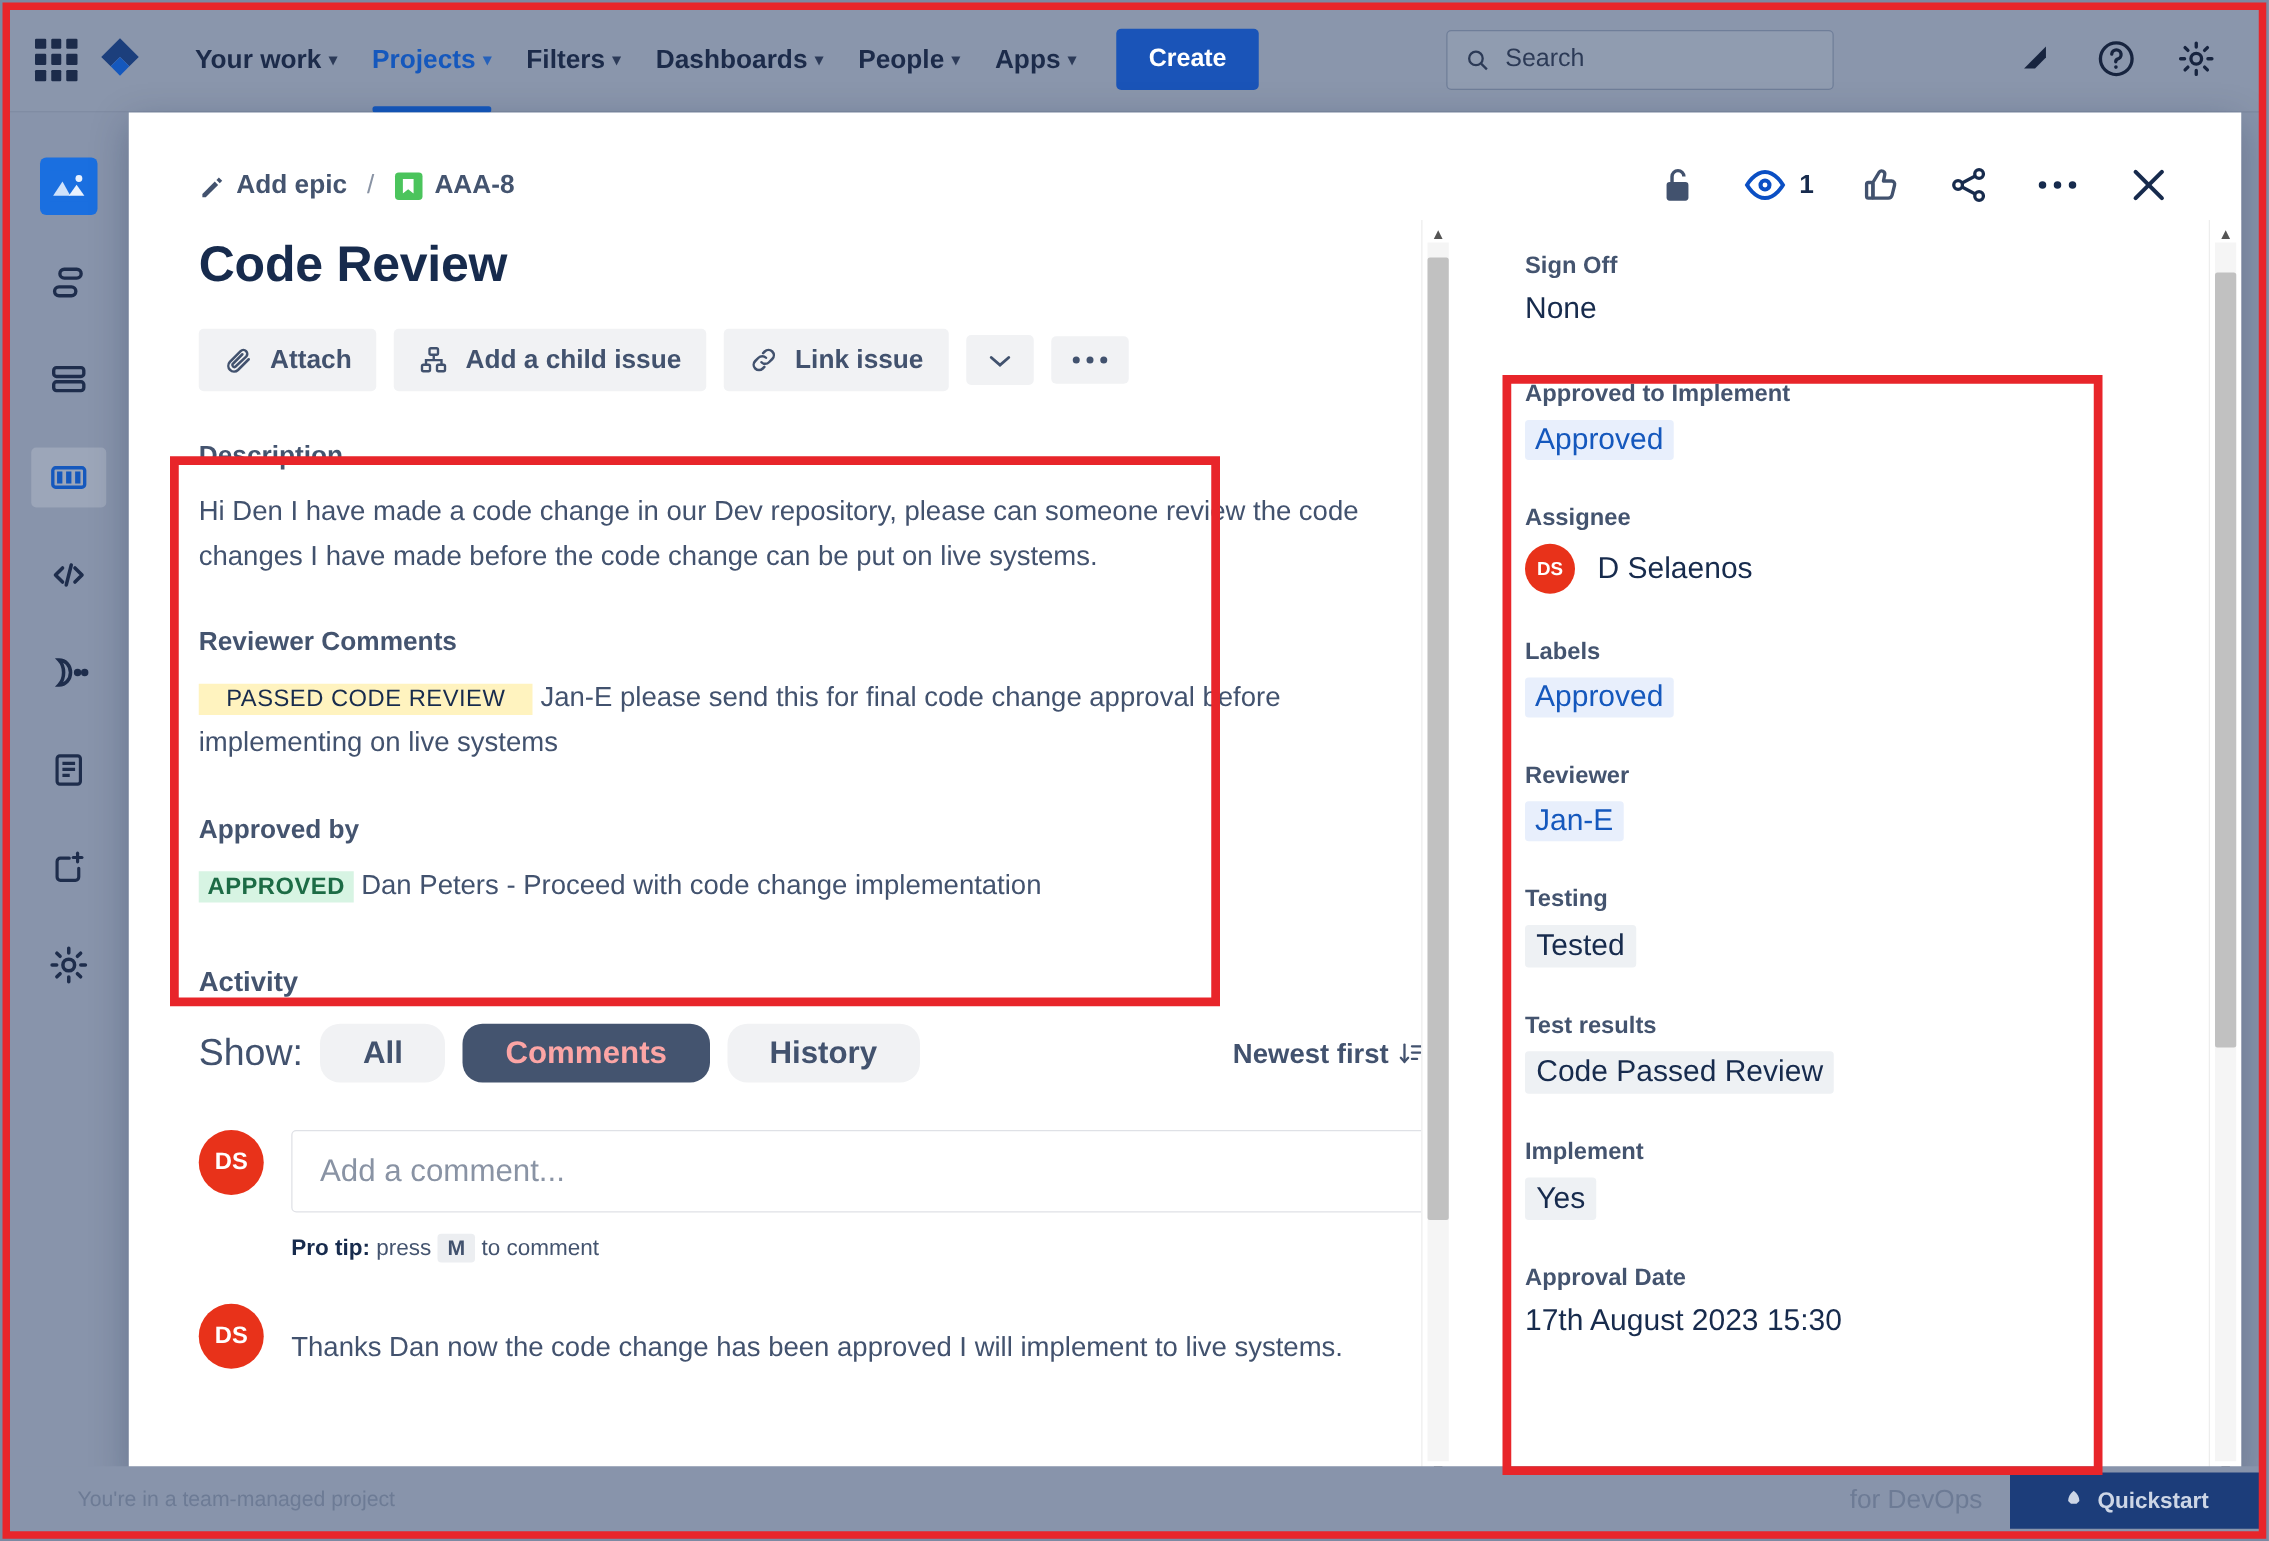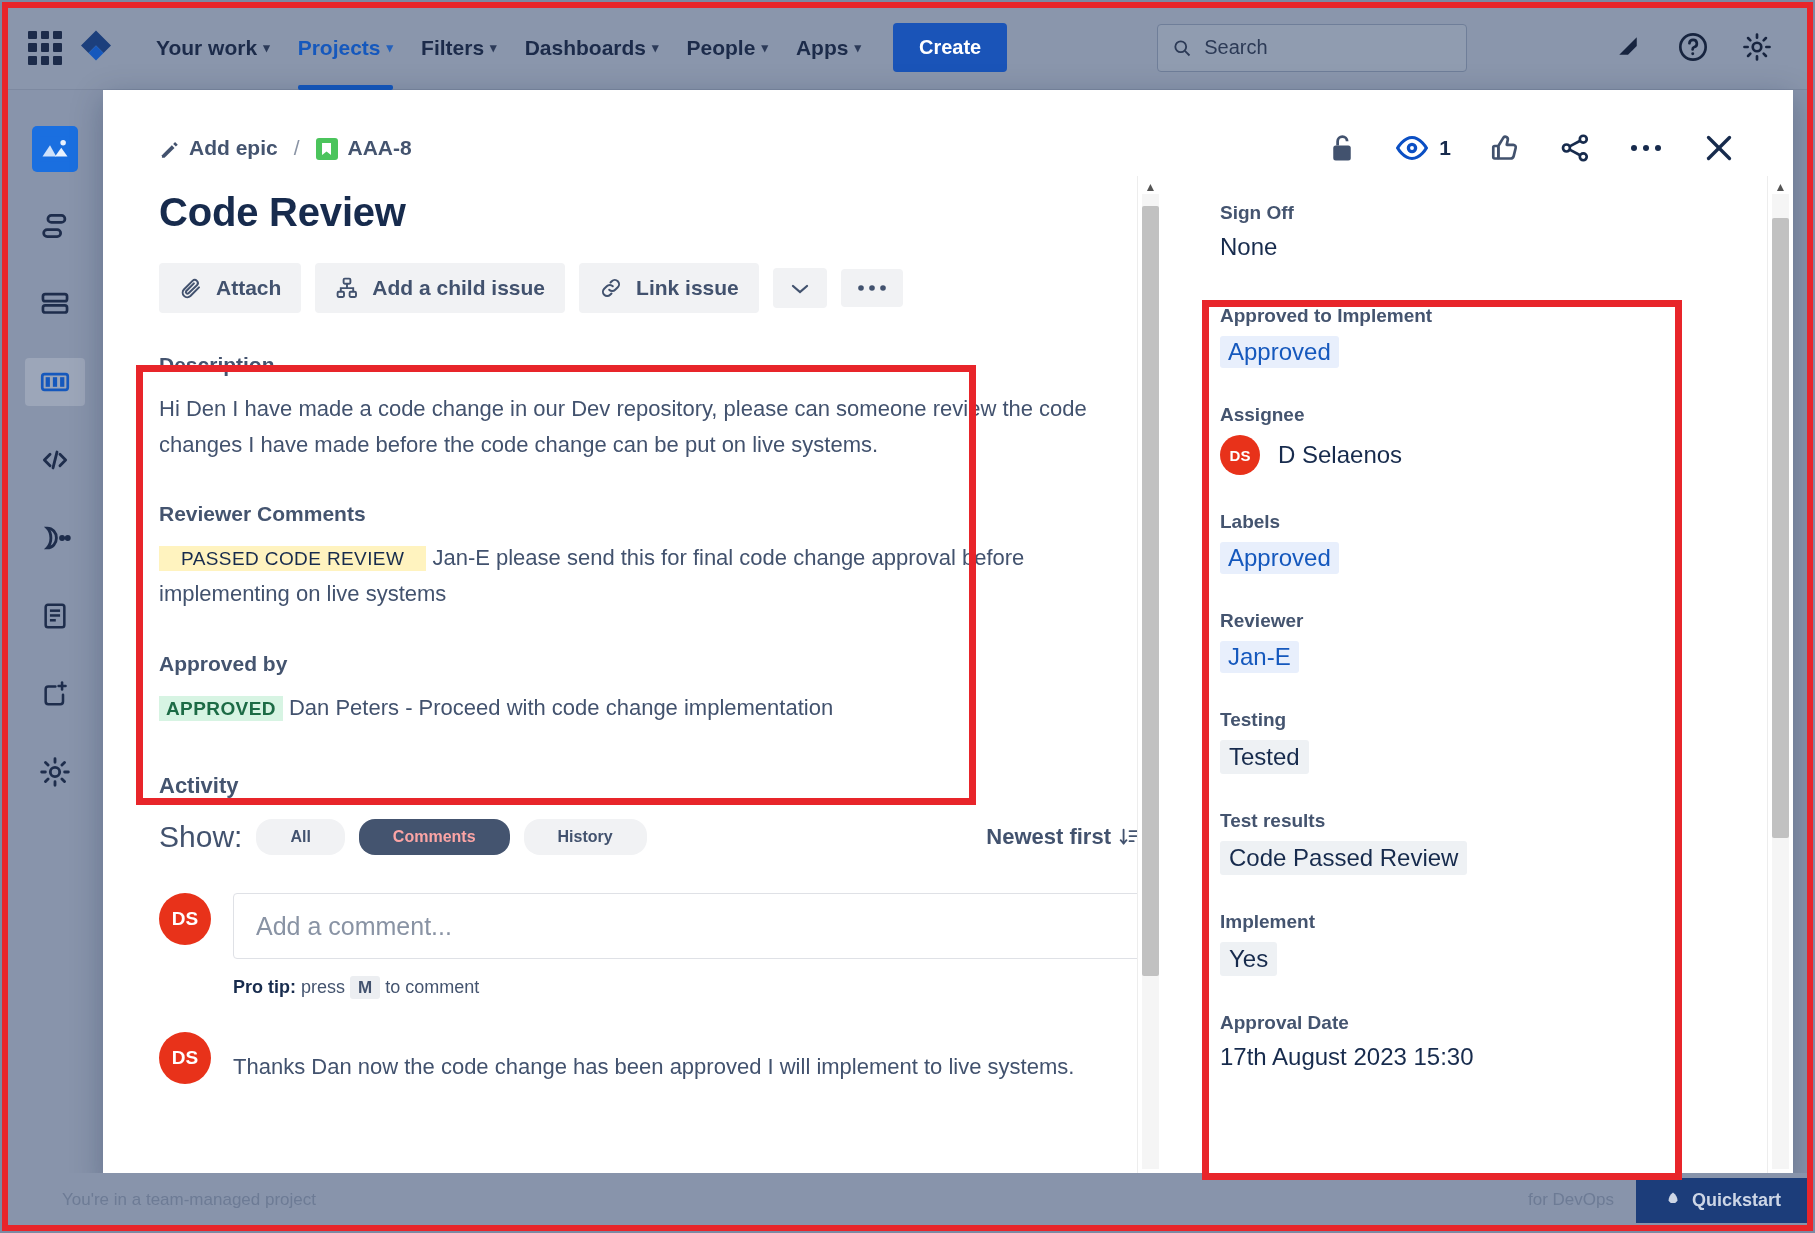--- a/index.html
+++ b/index.html
@@ -124,21 +124,21 @@
   .body-text { font-size: 22px; color: #42526e; line-height: 1.62; }
   .sec { margin-bottom: 40px; }
   .hl-yellow { background: #fff3bf; color: #172b4d; font-weight: 400; font-size: 19px;
     padding: 2px 22px; letter-spacing: .4px; }
   .hl-green { background: #d7f4e3; color: #1c6b45; font-weight: 700; font-size: 19px;
     padding: 2px 7px; letter-spacing: .4px; }
 
   .activity-head { font-size: 22px; font-weight: 700; color: #44546f; margin: 48px 0 20px 0; }
   .show-row { display: flex; align-items: center; gap: 14px; margin-bottom: 38px; }
   .show-label { font-size: 30px; color: #42526e; }
-  .chip { font-size: 16px; font-weight: 600; color: #42526e; background: #f1f2f4;
+  .chip { font-size: 25px; font-weight: 600; color: #42526e; background: #f1f2f4;
     padding: 9px 34px; border-radius: 16px; cursor: pointer; }
   .chip.sel { background: #44546f; color: #fca5a5; }
   .sort { margin-left: auto; font-size: 22px; font-weight: 600; color: #42526e;
     display: flex; align-items: center; gap: 8px; cursor: pointer; }
 
   .avatar { width: 52px; height: 52px; border-radius: 50%; background: #e8321a;
     color: #fff; font-size: 19px; font-weight: 700; display: flex;
     align-items: center; justify-content: center; flex: 0 0 auto; }
   .comment-row { display: flex; gap: 22px; align-items: flex-start; }
   .comment-input { flex: 1; height: 66px; border: 1px solid #dfe1e6; border-radius: 4px;
@@ -173,23 +173,23 @@
     background: #eef1f4; padding: 3px 9px; border-radius: 3px; }
   .assignee-row { display: flex; align-items: center; gap: 18px; }
   .assignee-row .avatar { width: 40px; height: 40px; font-size: 15px; }
   .assignee-name { font-size: 24px; color: #172b4d; }
 
   
   .botstrip { position: absolute; left: 0; bottom: 0; width: 100%; height: 54px;
     background: #8894ab; display: flex; align-items: center; z-index: 30; }
   .bs-text { font-size: 17px; color: #6d7b95; padding-left: 56px; }
   .bs-right { margin-left: auto; display: flex; align-items: center; gap: 0; }
-  .bs-devops { font-size: 17px; color: #6d7b95; padding-right: 22px; }
+  .bs-devops { font-size: 21px; color: #6d7b95; padding-right: 22px; }
   .bs-btn { background: #1c3d7a; color: #cdd6e6; font-size: 18px; font-weight: 700;
-    padding: 12px 28px; display: flex; align-items: center; gap: 10px; }
+    padding: 12px 42px; display: flex; align-items: center; gap: 10px; }
 </style>
 </head>
 <body>
 
 <div class="app">
 
   <div class="topnav">
     <div class="grid-icon">
       <i></i>
         <i></i>

